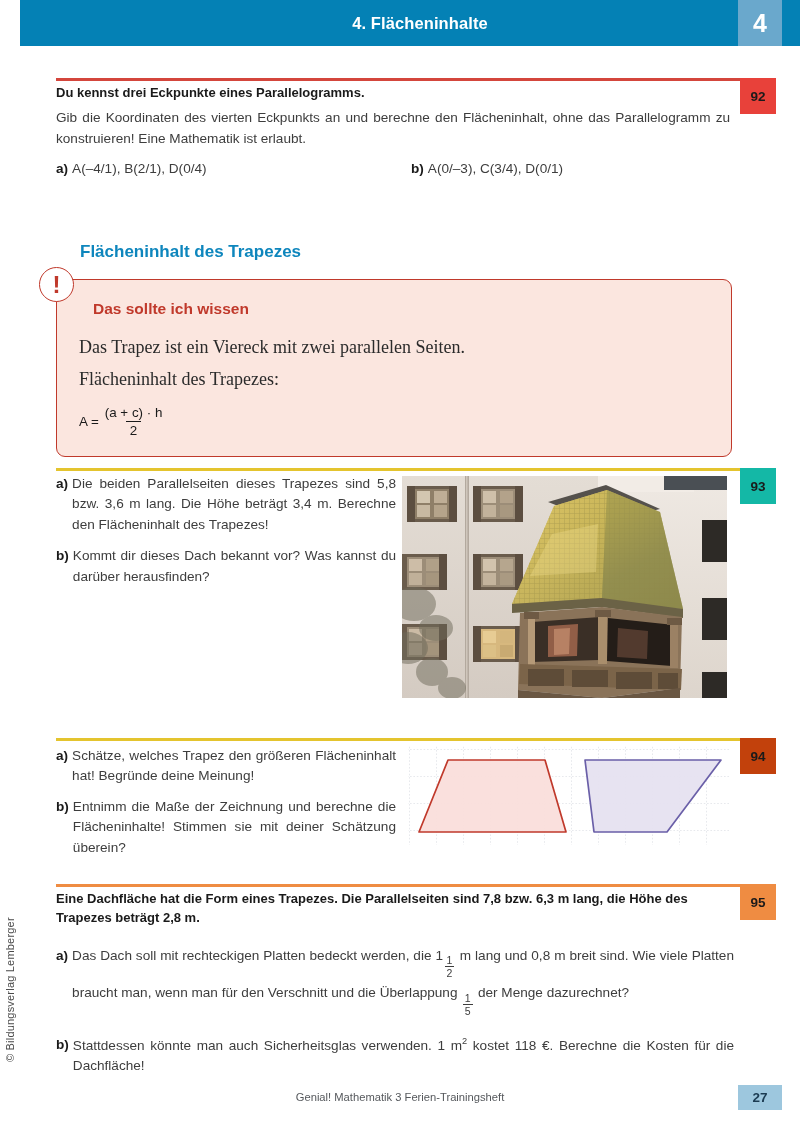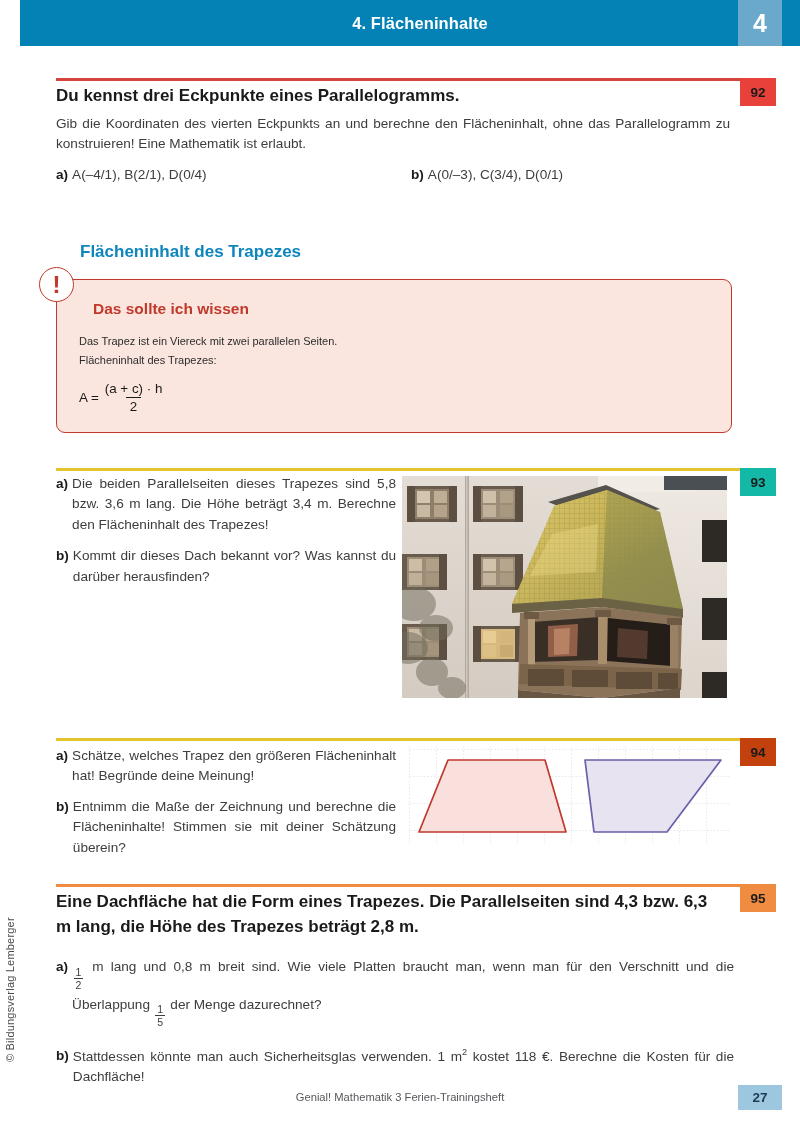--- a/index.html
+++ b/index.html
@@ -55,32 +55,32 @@
   .rule {
     position: absolute;
     left: 56px;
     width: 720px;
     height: 3px;
   }
 
   .ex-badge {
     position: absolute;
     width: 36px;
-    height: 28px;
+    height: 36px;
     display: flex;
     align-items: center;
     justify-content: center;
     font-size: 13.5px;
     font-weight: bold;
     color: #1a1a1a;
   }
 
   
   .lead {
-    font-size: 17px;
+    font-size: 13px;
     font-weight: bold;
     color: #1a1a1a;
     line-height: 1.45;
   }
   .body-text {
     font-size: 13.6px;
     color: #3d3d3d;
     line-height: 1.52;
   }
   .item {
@@ -131,23 +131,24 @@
     font-weight: bold;
     line-height: 1;
   }
   .info-title {
     font-size: 15.5px;
     font-weight: bold;
     color: #c0392b;
     margin: 0 0 14px 14px;
   }
   .info-line {
-    font-size: 11px;
+    font-size: 18px;
     color: #2b2b2b;
     line-height: 1.75;
+    font-family: Liberation Serif, serif;
   }
 
   
   .formula {
     display: flex;
     align-items: center;
     margin-top: 10px;
     font-size: 13.4px;
     color: #1a1a1a;
   }
@@ -466,25 +467,25 @@
     <polygon points="11,87 40,15 137,15 158,87" fill="#fadedb" fill-opacity="0.95" stroke="#c0392b" stroke-width="1.7" stroke-linejoin="round"></polygon>
 
     <polygon points="186,87 177,15 313,15 259,87" fill="#e6e1f0" fill-opacity="0.95" stroke="#6a5fa8" stroke-width="1.7" stroke-linejoin="round"></polygon>
   </svg>
 </div>
 
 <div class="rule" style="top:884px; background:#ef8c42;"></div>
 <div class="ex-badge" style="top:884px; left:740px; background:#ef8c42;">95</div>
 
 <div class="block" style="top:890px; width:678px;">
-  <div class="lead" style="width:660px;">Eine Dachfläche hat die Form eines Trapezes. Die Parallelseiten sind 4,3 bzw. 6,3 m lang, die Höhe des Trapezes beträgt 2,8 m.</div>
+  <div class="lead" style="width:660px;">Eine Dachfläche hat die Form eines Trapezes. Die Parallelseiten sind 7,8 bzw. 6,3 m lang, die Höhe des Trapezes beträgt 2,8 m.</div>
 
   <div class="item justify" style="margin-top:14px; line-height:2.05;">
     <span class="lbl">a)</span>
-    <span class="txt"><span class="ifrac">
+    <span class="txt"><span>Das Dach soll mit rechteckigen Platten bedeckt werden, die 1</span><span class="ifrac">
           <span class="num">1</span>
           <span class="den">2</span>
         </span><span> m lang und 0,8 m breit sind. Wie viele Platten braucht man, wenn man für den Verschnitt und die Überlappung </span><span class="ifrac">
           <span class="num">1</span>
           <span class="den">5</span>
         </span><span> der Menge dazurechnet?</span></span>
   </div>
 
   <div class="item justify" style="margin-top:18px;">
     <span class="lbl">b)</span>

